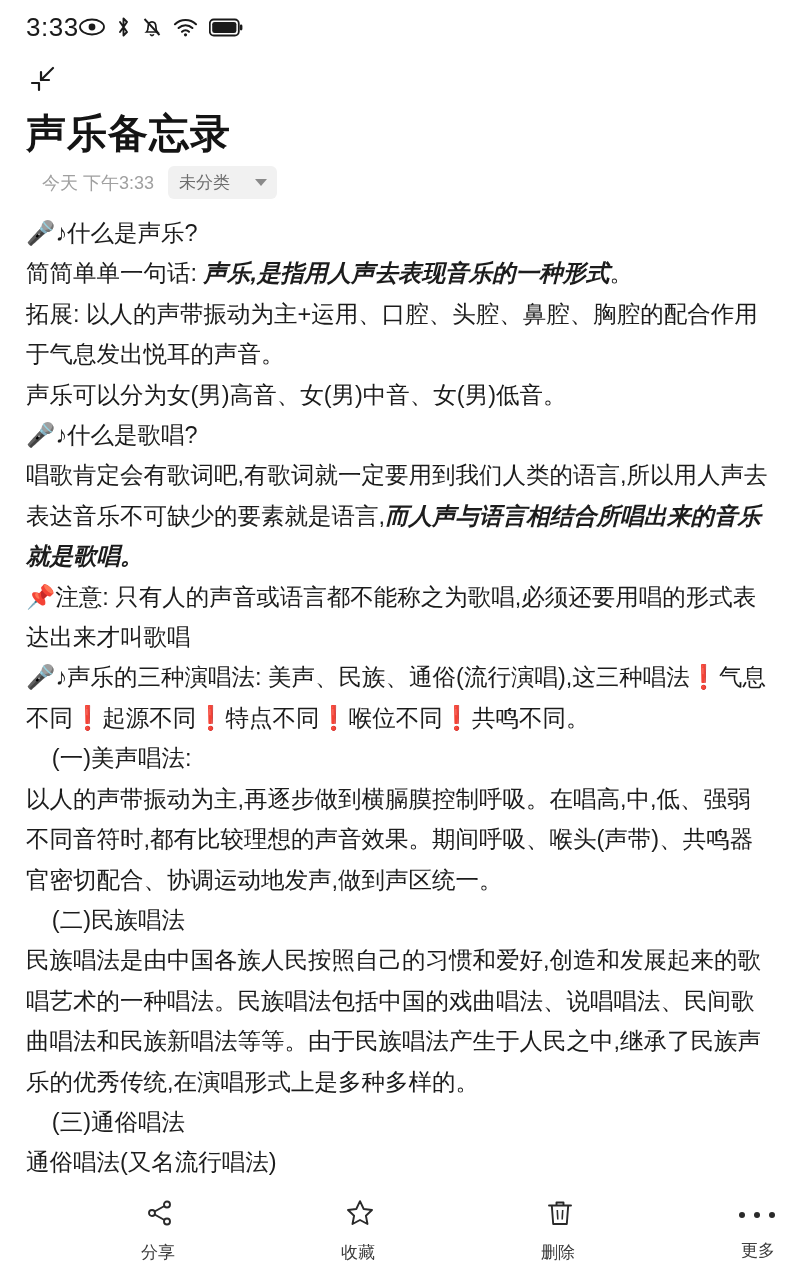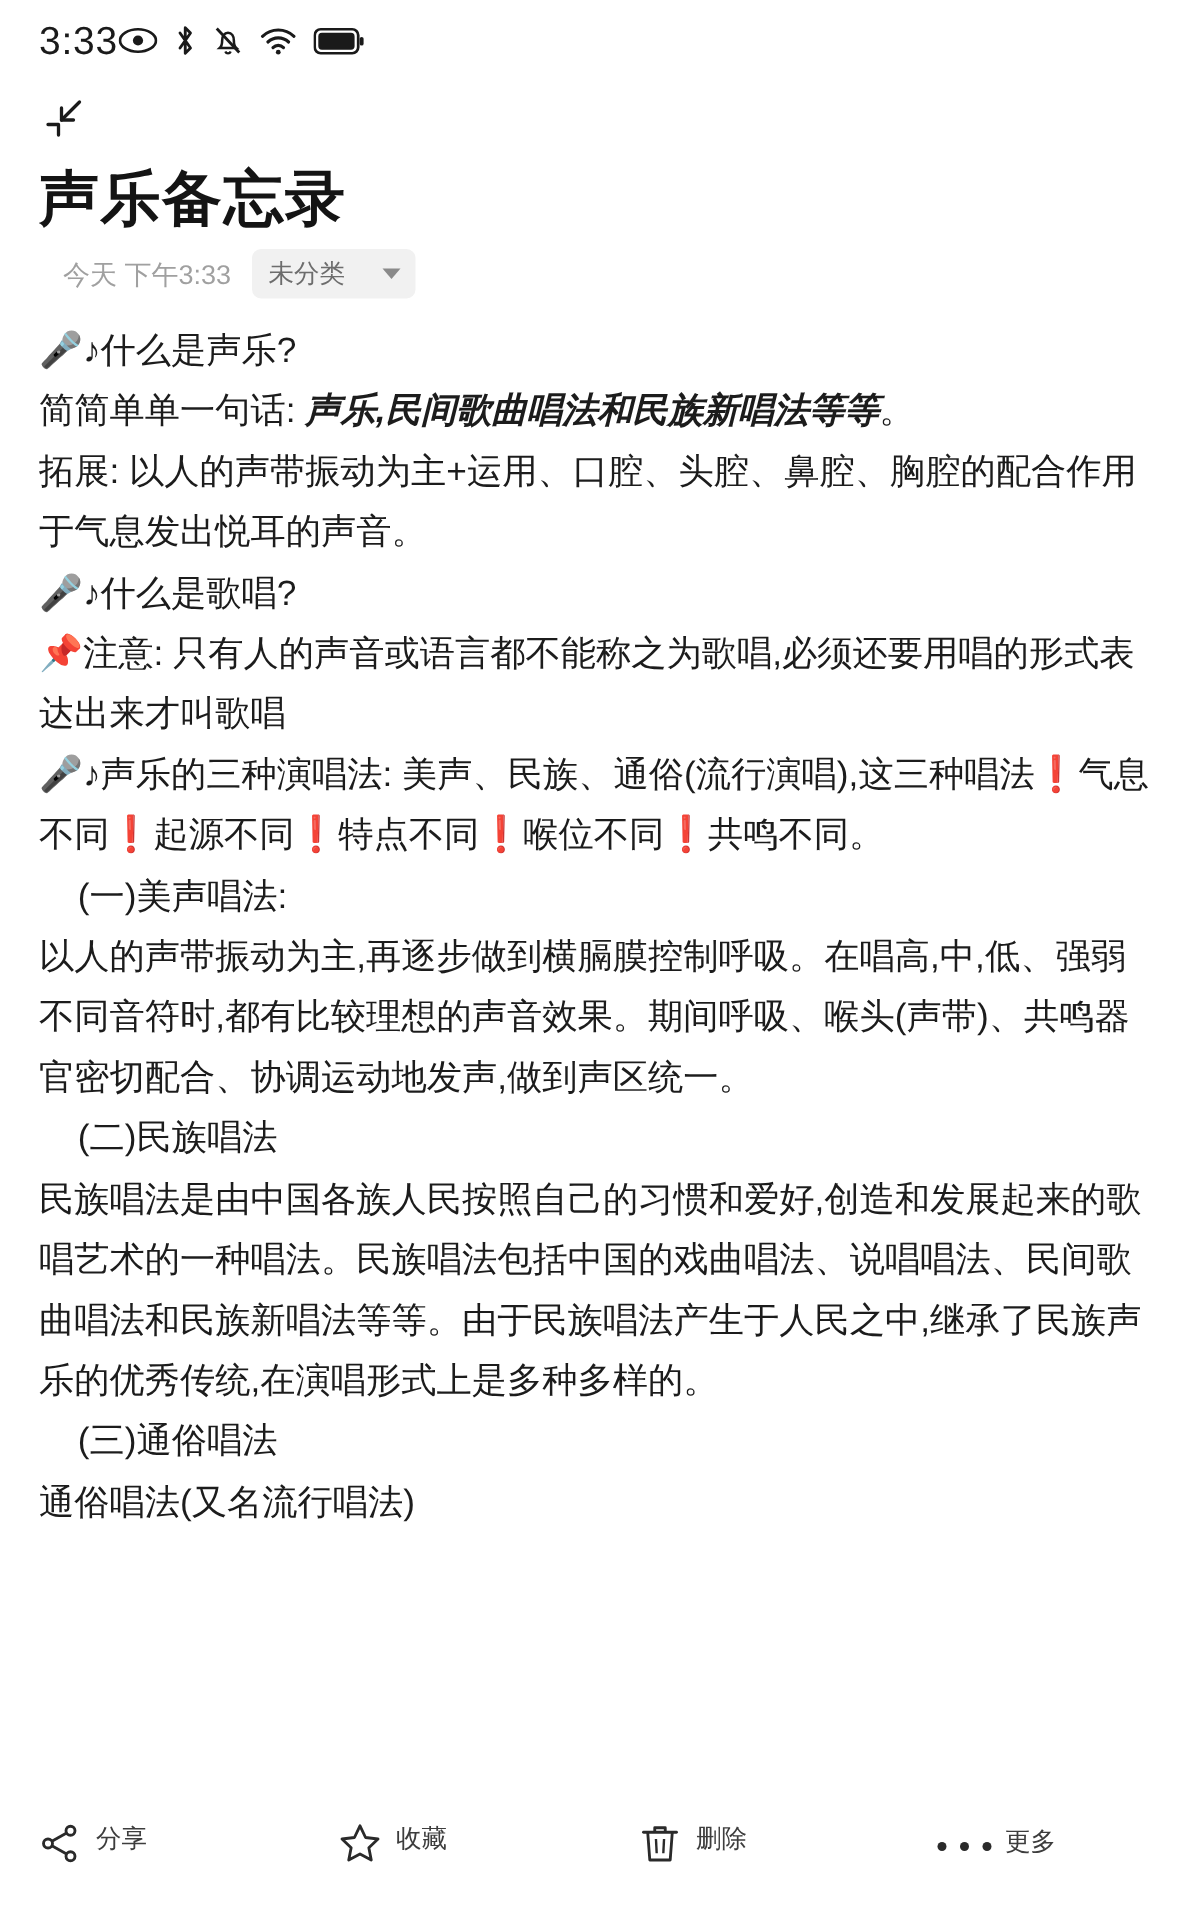--- a/index.html
+++ b/index.html
@@ -139,22 +139,22 @@
     background: #ffffff;
     display: flex;
     align-items: center;
     justify-content: space-around;
     box-sizing: border-box;
     padding-bottom: 6px;
   }
   .bar-item {
     width: 150px;
     display: flex;
-    flex-direction: row;
-    align-items: flex-start;
+    flex-direction: column;
+    align-items: flex-end;
     gap: 9px;
   }
   .bar-label {
     font-size: 17px;
     color: #3d3d3d;
   }
   .dots {
     display: flex;
     flex-direction: column;
     gap: 5px;
@@ -230,23 +230,25 @@
     <span class="note-date">今天 下午3:33</span>
     <span class="category-chip">
       <span>未分类</span>
       <span class="chip-caret"></span>
     </span>
   </div>
 </div>
 
 <div class="note-body" id="note-body">
     <p class="para"><span class="emoji">🎤</span>♪什么是声乐?</p>
-    <p class="para">简简单单一句话:  <span class="bold-italic">声乐,民间歌曲唱法和民族新唱法等等</span>。</p>
+    <p class="para">简简单单一句话:  <span class="bold-italic">声乐,是指用人声去表现音乐的一种形式</span>。</p>
     <p class="para">拓展:  以人的声带振动为主+运用、口腔、头腔、鼻腔、胸腔的配合作用于气息发出悦耳的声音。</p>
+    <p class="para">声乐可以分为女(男)高音、女(男)中音、女(男)低音。</p>
     <p class="para gap"><span class="emoji">🎤</span>♪什么是歌唱?</p>
+    <p class="para">唱歌肯定会有歌词吧,有歌词就一定要用到我们人类的语言,所以用人声去表达音乐不可缺少的要素就是语言,<span class="bold-italic">而人声与语言相结合所唱出来的音乐就是歌唱。</span></p>
     <p class="para gap"><span class="emoji">📌</span>注意:  只有人的声音或语言都不能称之为歌唱,必须还要用唱的形式表达出来才叫歌唱</p>
     <p class="para gap"><span class="emoji">🎤</span>♪声乐的三种演唱法:  美声、民族、通俗(流行演唱),这三种唱法<span class="emoji warn">❗</span>气息不同<span class="emoji warn">❗</span>起源不同<span class="emoji warn">❗</span>特点不同<span class="emoji warn">❗</span>喉位不同<span class="emoji warn">❗</span>共鸣不同。</p>
     <p class="para gap indent">(一)美声唱法:</p>
     <p class="para">以人的声带振动为主,再逐步做到横膈膜控制呼吸。在唱高,中,低、强弱不同音符时,都有比较理想的声音效果。期间呼吸、喉头(声带)、共鸣器官密切配合、协调运动地发声,做到声区统一。</p>
     <p class="para indent">(二)民族唱法</p>
     <p class="para">民族唱法是由中国各族人民按照自己的习惯和爱好,创造和发展起来的歌唱艺术的一种唱法。民族唱法包括中国的戏曲唱法、说唱唱法、民间歌曲唱法和民族新唱法等等。由于民族唱法产生于人民之中,继承了民族声乐的优秀传统,在演唱形式上是多种多样的。</p>
     <p class="para indent">(三)通俗唱法</p>
     <p class="para">通俗唱法(又名流行唱法)</p>
   </div>
 

